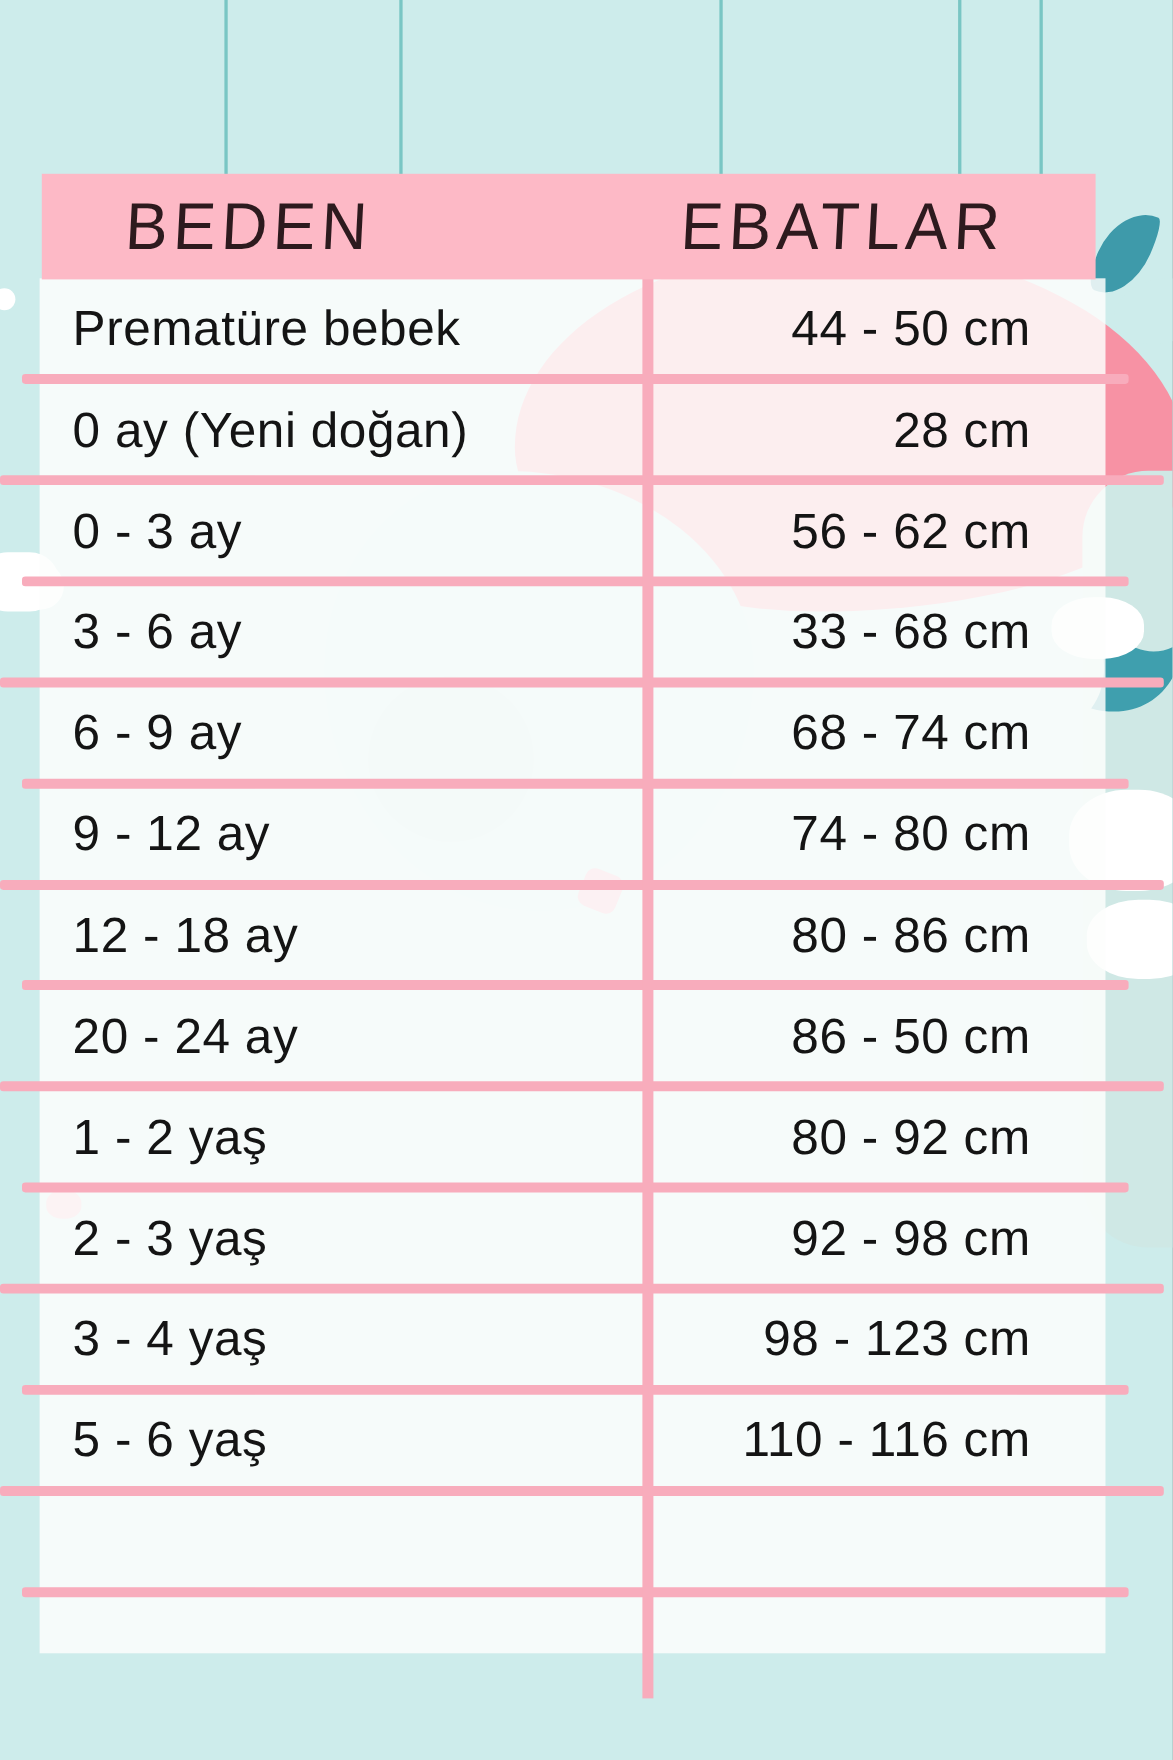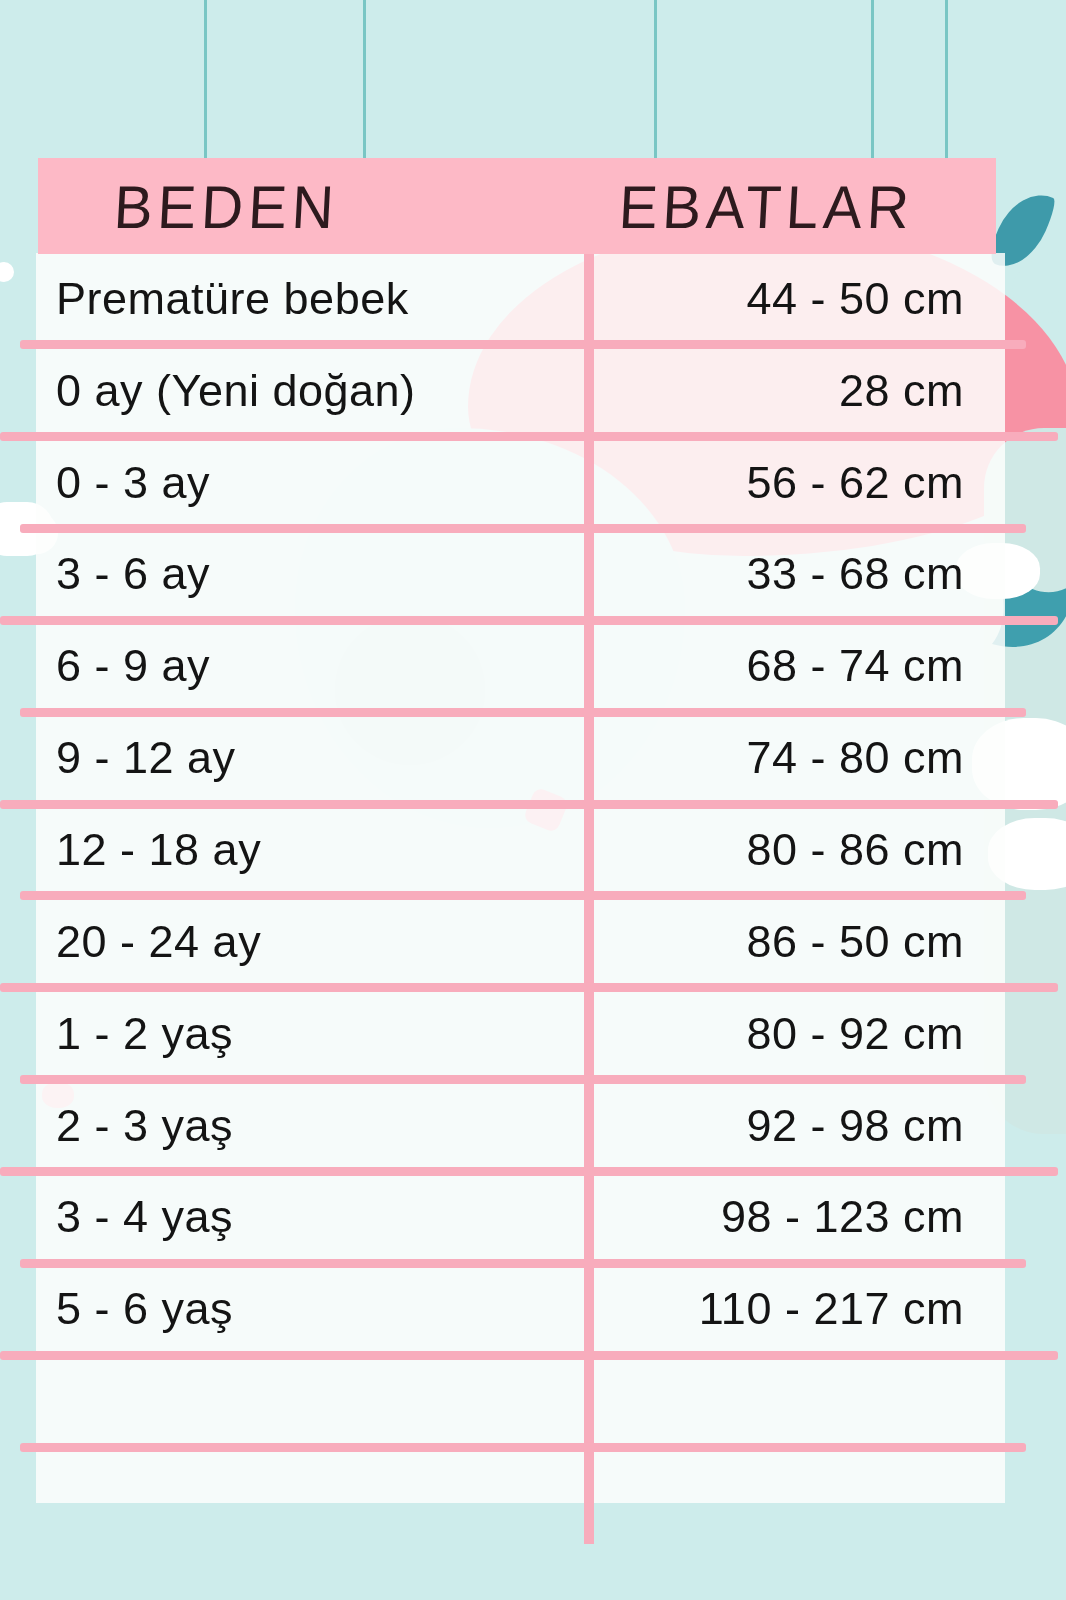--- a/index.html
+++ b/index.html
@@ -36,22 +36,22 @@
   .star-pink { left:528px; top:792px; width:36px; height:36px; background:#f6a8b8;
                border-radius:25%; transform:rotate(22deg); }
   .speck-pink { left:42px; top:1082px; width:32px; height:26px; background:#f4b5c2; border-radius:45%; }
 
   
   .tbody { position:absolute; left:36px; top:253px; width:969px; height:1250px;
            background:rgba(253,254,253,0.85); z-index:1; }
   .row { height:91.85px; display:flex; align-items:center;
          font-size:45px; color:#141414; letter-spacing:0.5px; }
   .cell { white-space:nowrap; }
-  .cell-size { width:549px; padding-left:20px; box-sizing:border-box; }
-  .cell-range { flex:1; text-align:right; padding-right:41px; }
+  .cell-size { width:549px; padding-left:30px; box-sizing:border-box; }
+  .cell-range { flex:1; text-align:right; padding-right:68px; }
 
   
   .sep { position:absolute; height:9px; background:#f8acbc; border-radius:3px; z-index:2; }
   .sep.full  { left:-36px; width:1058px; }
   .sep.inset { left:-16px; width:1006px; }
   .vline { position:absolute; left:584px; top:253px; width:10px; height:1291px;
            background:#f8acbc; z-index:2; }
 
   
   .header { position:absolute; left:38px; top:158px; width:958px; height:96px;
@@ -143,21 +143,21 @@
   </div>
       <div class="sep full" style="top: 914px;"></div>
       <div class="row">
     <div class="cell cell-size">3 - 4 yaş</div>
     <div class="cell cell-range">98 - 123 cm</div>
   </div>
       <div class="sep inset" style="top: 1005.85px;"></div>
       <div class="sep full" style="top: 1097.7px;"></div>
       <div class="row">
     <div class="cell cell-size">5 - 6 yaş</div>
-    <div class="cell cell-range">110 - 217 cm</div>
+    <div class="cell cell-range">110 - 116 cm</div>
   </div>
       <div class="sep inset" style="top: 1189.55px;"></div>
     </div>
 
   <div class="vline"></div>
 
   <div class="header">
     <div class="hcell hcell-size">BEDEN</div>
     <div class="hcell hcell-dim">EBATLAR</div>
   </div>

